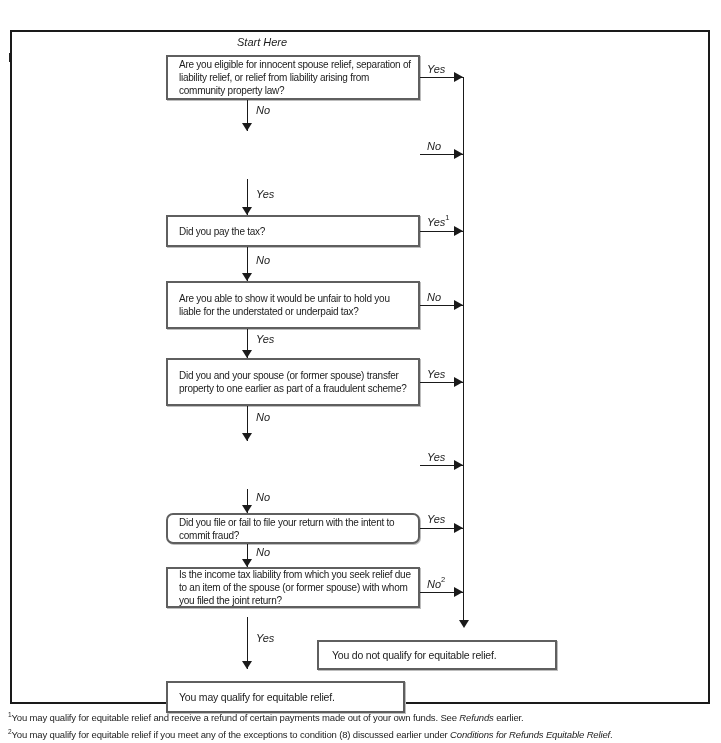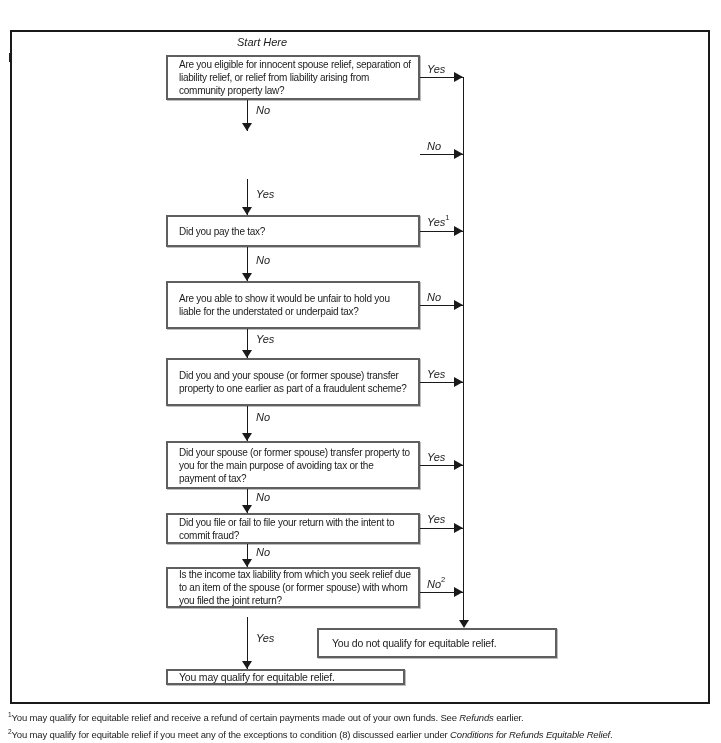--- a/index.html
+++ b/index.html
@@ -10,21 +10,21 @@
   .title .bold{font-weight:bold;}
 
   .frame{position:absolute;left:10px;top:30px;width:700px;height:674px;border:2px solid #1a1a1a;box-sizing:border-box;background:#fff;}
 
   .start-label{position:absolute;left:237px;top:36px;font-size:11px;font-weight:normal;font-style:italic;white-space:nowrap;}
 
   .qbox{position:absolute;left:166px;width:254px;border:2px solid #5f5f5f;box-sizing:border-box;background:#fff;
         display:flex;align-items:center;padding:0 6px 0 11px;font-size:10px;line-height:13px;
         letter-spacing:-0.25px;color:#1c1c1c;box-shadow:1px 1px 0 #bdbdbd;}
   .rbox{position:absolute;border:2px solid #5f5f5f;box-sizing:border-box;background:#fff;display:flex;align-items:center;
-        font-size:10.5px;letter-spacing:-0.2px;color:#1c1c1c;box-shadow:1px 1px 0 #bdbdbd;}
+        font-size:10.5px;letter-spacing:-0.2px;color:#1c1c1c;box-shadow:1px 1px 0 #bdbdbd;margin-top:12px;}
 
   .vstem{position:absolute;width:1px;background:#1a1a1a;}
   .varrow{position:absolute;width:0;height:0;border-left:5px solid transparent;border-right:5px solid transparent;border-top:8px solid #1a1a1a;}
   .hline{position:absolute;height:1px;background:#1a1a1a;left:420px;width:43px;}
   .harrow{position:absolute;left:454px;width:0;height:0;border-top:5px solid transparent;border-bottom:5px solid transparent;border-left:9px solid #1a1a1a;}
   .rightline{position:absolute;left:463px;top:77px;width:1px;height:544px;background:#1a1a1a;}
 
   .conn-label{position:absolute;font-size:11px;font-style:italic;white-space:nowrap;color:#1c1c1c;}
   .side-label{left:427px;}
   .down-label{left:256px;}
@@ -54,24 +54,21 @@
   </div>
   <div class="qbox" style="top:215px;height:32px;">
     <span>Did you pay the tax?</span>
   </div>
   <div class="qbox" style="top:281px;height:48px;">
     <span>Are you able to show it would be unfair to hold you liable for the understated or underpaid tax?</span>
   </div>
   <div class="qbox" style="top:358px;height:48px;">
     <span>Did you and your spouse (or former spouse) transfer property to one earlier as part of a fraudulent scheme?</span>
   </div>
-  <div class="qbox" style="top:441px;height:48px;">
-    <span>Did your spouse (or former spouse) transfer property to you for the main purpose of avoiding tax or the payment of tax?</span>
-  </div>
-  <div class="qbox" style="top:513px;height:31px;">
+  <div class="qbox" style="top:513px;height:31px;border-radius:7px;">
     <span>Did you file or fail to file your return with the intent to commit fraud?</span>
   </div>
   <div class="qbox" style="top:567px;height:41px;">
     <span>Is the income tax liability from which you seek relief due to an item of the spouse (or former spouse) with whom you filed the joint return?</span>
   </div>
 
   <div class="hline" style="top:77px;"></div>
   <div class="harrow" style="top:72px;"></div>
   <span class="conn-label side-label" style="top:61px;"><span>Yes</span><sup></sup></span>
 
@@ -134,21 +131,21 @@
   <div class="varrow" style="left:242px;top:559px;"></div>
   <span class="conn-label down-label" style="top:546px;">No</span>
 
   <div class="vstem" style="left:247px;top:617px;height:52px;"></div>
   <div class="varrow" style="left:242px;top:661px;"></div>
   <span class="conn-label down-label" style="top:632px;">Yes</span>
 
   <div class="rbox" style="left:317px;top:628px;width:240px;height:30px;padding-left:13px;">
     <span>You do not qualify for equitable relief.</span>
   </div>
-  <div class="rbox" style="left:166px;top:669px;width:239px;height:16px;padding-left:11px;text-align:center;">
+  <div class="rbox" style="left:166px;top:669px;width:239px;height:32px;padding-left:11px;text-align:center;">
     <span>You may qualify for equitable relief.</span>
   </div>
 
   <div class="footnotes">
     <div class="footnote"><sup>1</sup><span>You may qualify for equitable relief and receive a refund of certain payments made out of your own funds. See </span><i>Refunds</i><span> earlier.</span></div>
     <div class="footnote"><sup>2</sup><span>You may qualify for equitable relief if you meet any of the exceptions to condition (8) discussed earlier under </span><i>Conditions for Refunds Equitable Relief</i><span>.</span></div>
   </div>
 
 </div>
 

